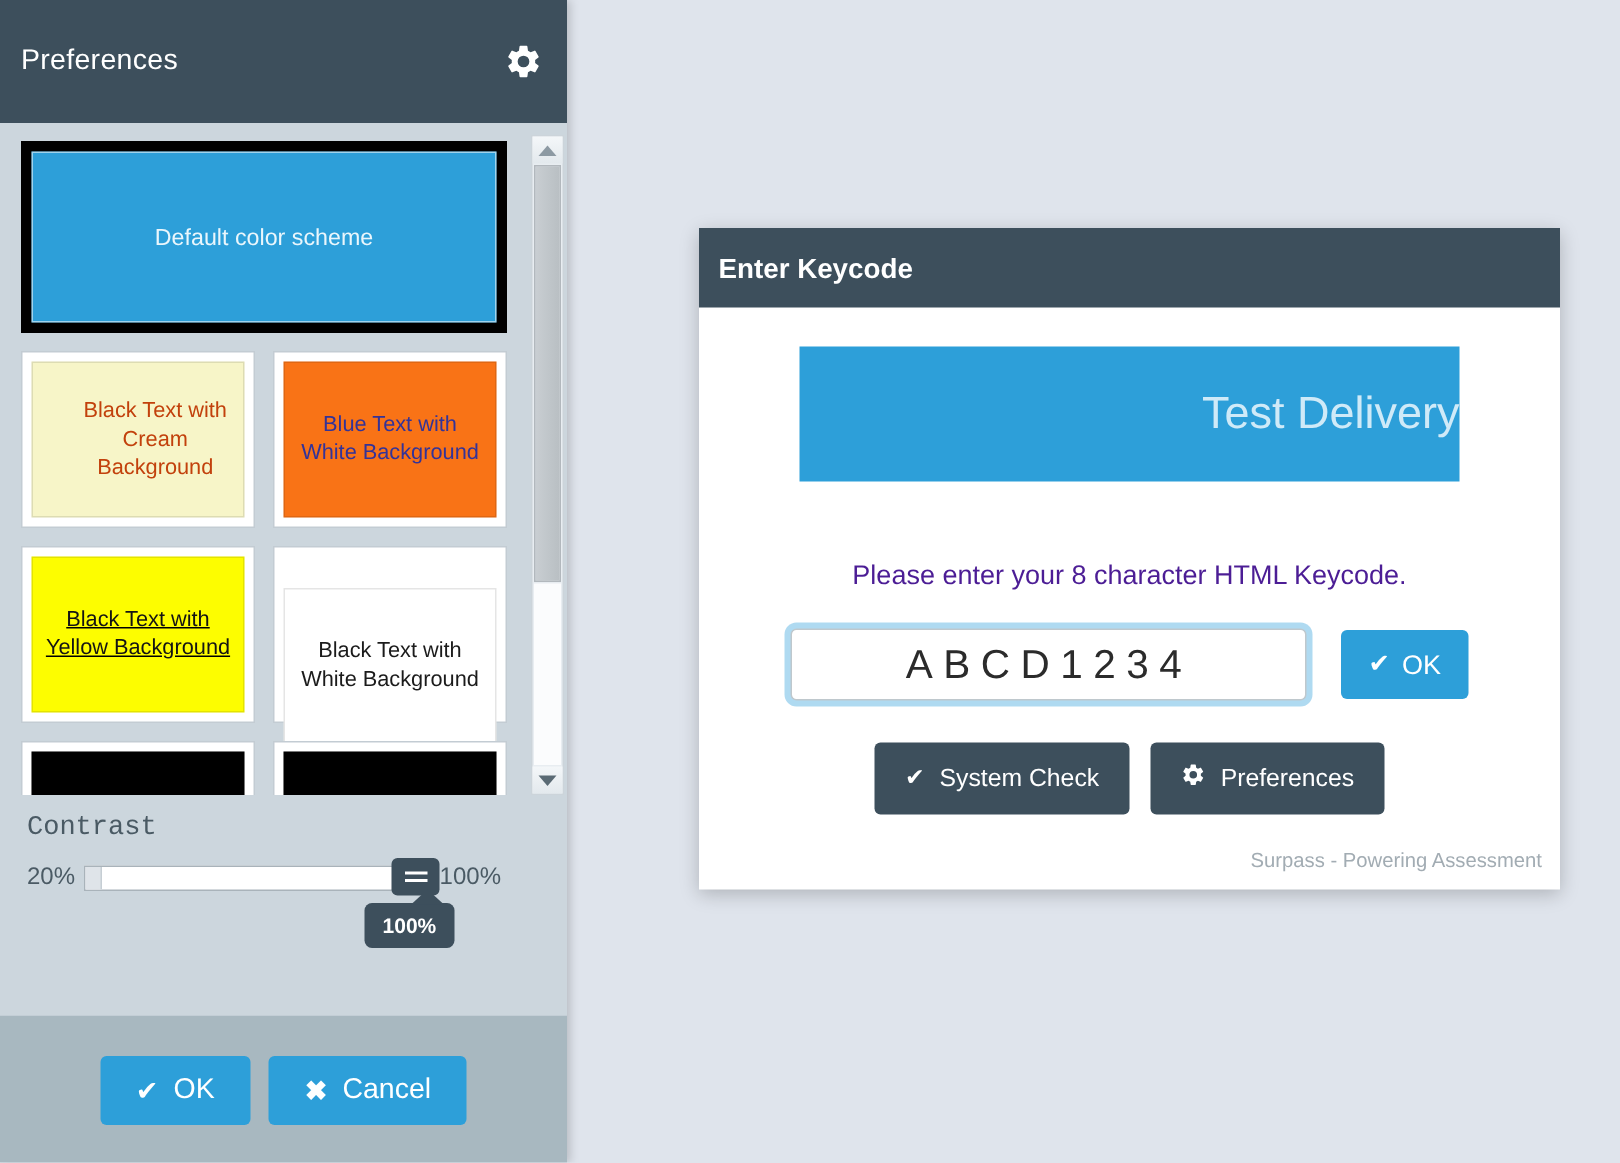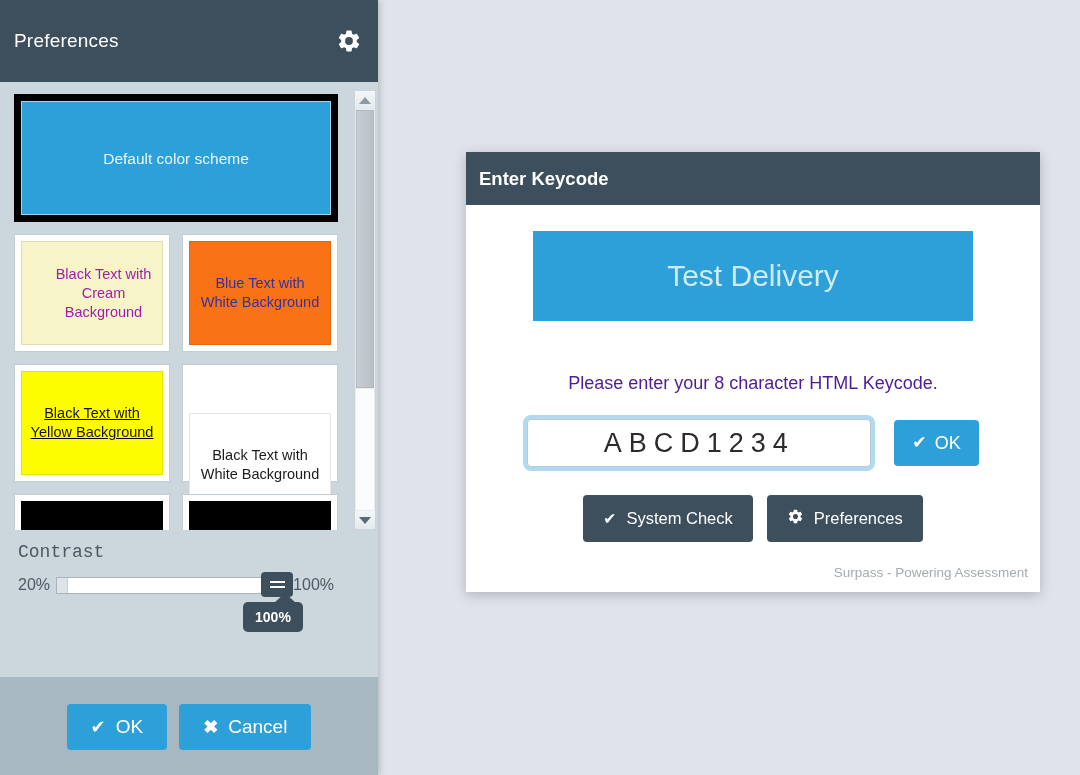--- a/index.html
+++ b/index.html
@@ -68,20 +68,21 @@
     gap: 12px 12px;
     padding: 0 14px;
     box-sizing: border-box;
   }
   .scheme-card {
     box-sizing: border-box;
     background: #ffffff;
     border: 1px solid #c3ccd3;
     padding: 6px;
     display: flex;
+    align-items: center;
     justify-content: center;
     text-align: center;
   }
   .scheme-card.wide {
     width: 324px;
     height: 128px;
     padding: 0;
     border: none;
     background: transparent;
   }
@@ -321,21 +322,21 @@
   }
   #dialog-body {
     padding: 26px 34px 10px 34px;
     box-sizing: border-box;
   }
   #test-delivery-banner {
     background: #2d9fd9;
     height: 90px;
     display: flex;
     align-items: center;
-    justify-content: center;
+    justify-content: flex-end;
     margin: 0 33px;
   }
   #test-delivery-text {
     color: #cfeaf8;
     font-size: 30px;
   }
   #instruction {
     text-align: center;
     font-size: 18px;
     color: #4c1d95;
@@ -409,21 +410,21 @@
         <div class="scheme-card wide">
           <div class="swatch-outer">
             <div class="swatch" style="background:#2d9fd9;">
               <span class="swatch-label" style="color:#eaf6fc;">Default color scheme</span>
             </div>
           </div>
         </div>
 
         <div class="scheme-card half">
           <div class="swatch" style="background:#f7f5c8;">
-            <span class="swatch-label" style="color:#a21caf;margin-left:23px;">Black Text with Cream Background</span>
+            <span class="swatch-label" style="color:#c2410c;margin-left:23px;">Black Text with Cream Background</span>
           </div>
         </div>
 
         <div class="scheme-card half">
           <div class="swatch" style="background:#f97316;">
             <span class="swatch-label" style="color:#333399;">Blue Text with White Background</span>
           </div>
         </div>
 
         <div class="scheme-card half">

